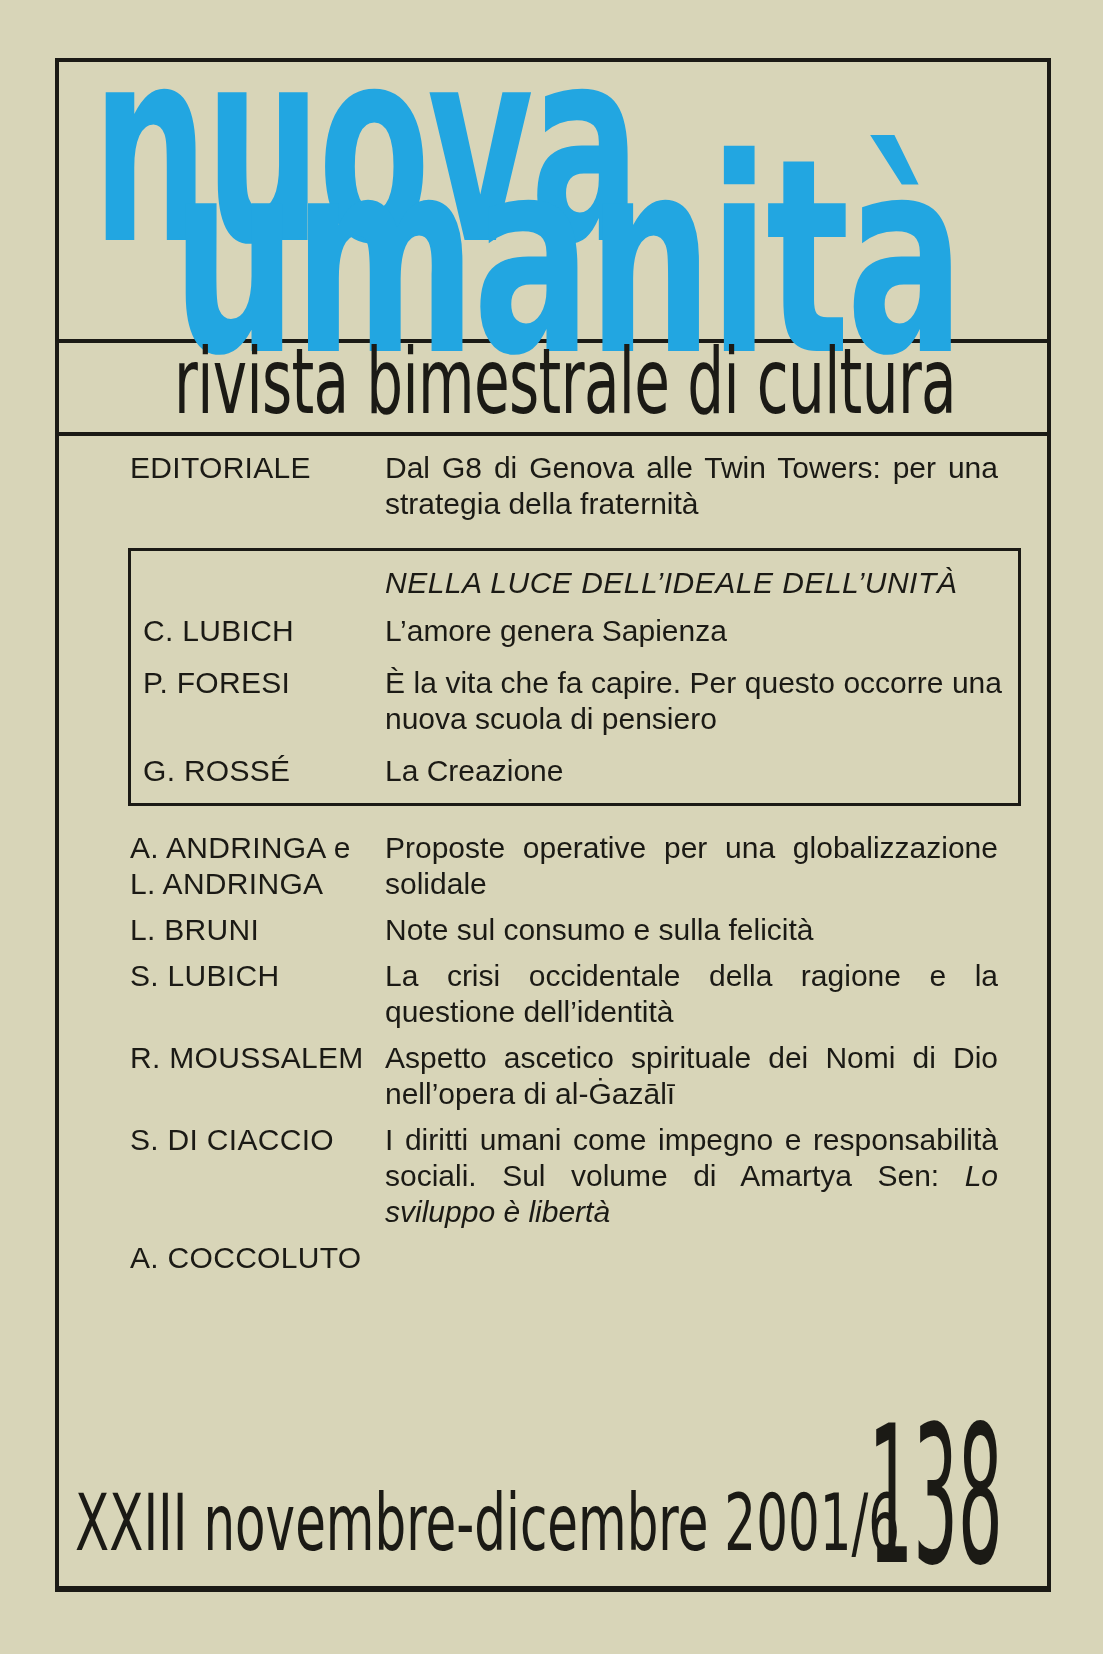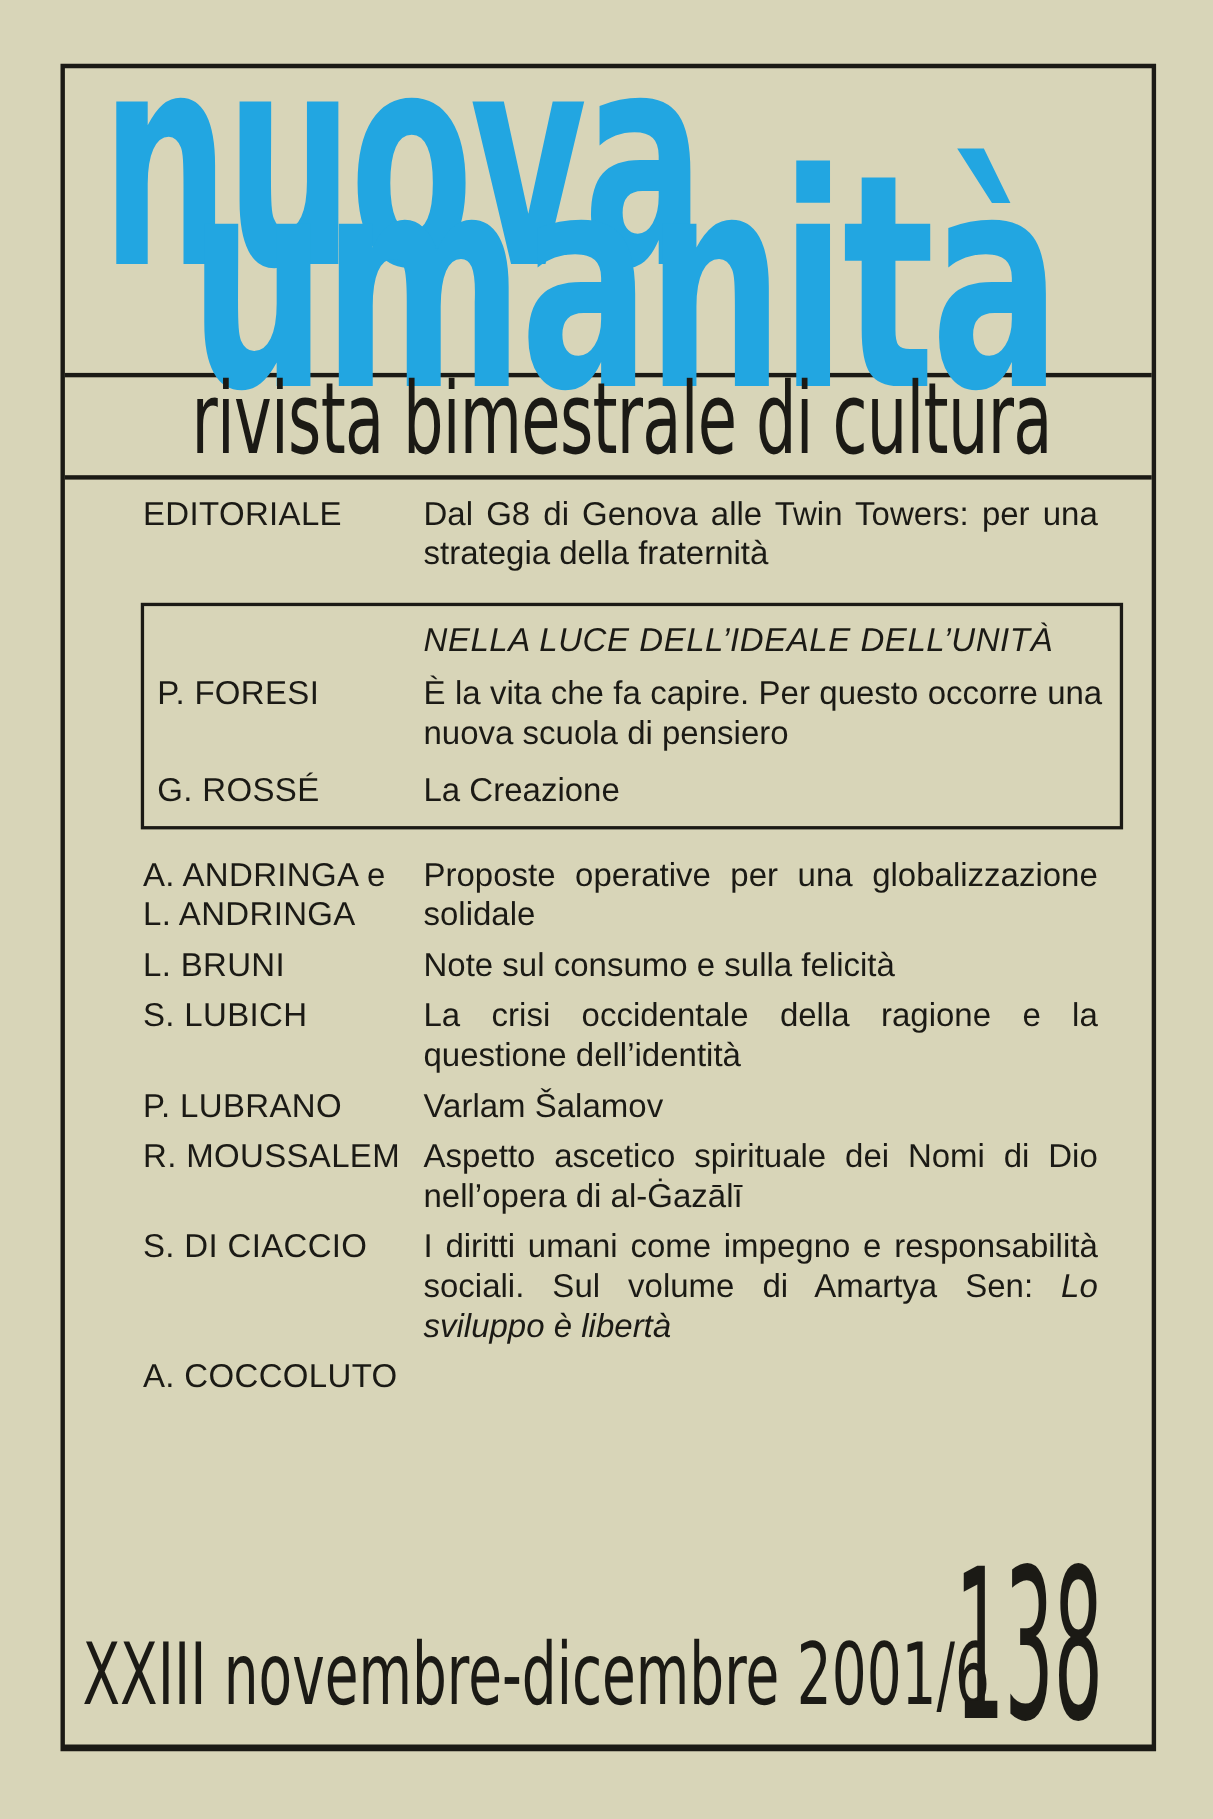--- a/index.html
+++ b/index.html
@@ -101,20 +101,24 @@
     <div class="toc">
 
       <div class="toc-row">
         <div class="author-col">EDITORIALE</div>
         <div class="title-col">Dal G8 di Genova alle Twin Towers: per una strategia della fraternità</div>
       </div>
 
       <div class="boxed-section">
         <div class="box-header">NELLA LUCE DELL’IDEALE DELL’UNITÀ</div>
 
+        <div class="toc-row">
+          <div class="author-col">C. LUBICH</div>
+          <div class="title-col">L’amore genera Sapienza</div>
+        </div>
 
         <div class="toc-row">
           <div class="author-col">P. FORESI</div>
           <div class="title-col">È la vita che fa capire. Per questo occorre una nuova scuola di pensiero</div>
         </div>
 
         <div class="toc-row">
           <div class="author-col">G. ROSSÉ</div>
           <div class="title-col">La Creazione</div>
         </div>
@@ -131,24 +135,20 @@
       <div class="toc-row">
         <div class="author-col">L. BRUNI</div>
         <div class="title-col">Note sul consumo e sulla felicità</div>
       </div>
 
       <div class="toc-row">
         <div class="author-col">S. LUBICH</div>
         <div class="title-col">La crisi occidentale della ragione e la questione dell’identità</div>
       </div>
 
-      <div class="toc-row">
-        <div class="author-col">P. LUBRANO</div>
-        <div class="title-col">Varlam Šalamov</div>
-      </div>
 
       <div class="toc-row">
         <div class="author-col">R. MOUSSALEM</div>
         <div class="title-col">Aspetto ascetico spirituale dei Nomi di Dio nell’opera di al-Ġazālī</div>
       </div>
 
       <div class="toc-row">
         <div class="author-col">S. DI CIACCIO</div>
         <div class="title-col"><span>I diritti umani come impegno e responsabilità sociali. Sul volume di Amartya Sen: </span><span class="italic">Lo sviluppo è libertà</span></div>
       </div>

